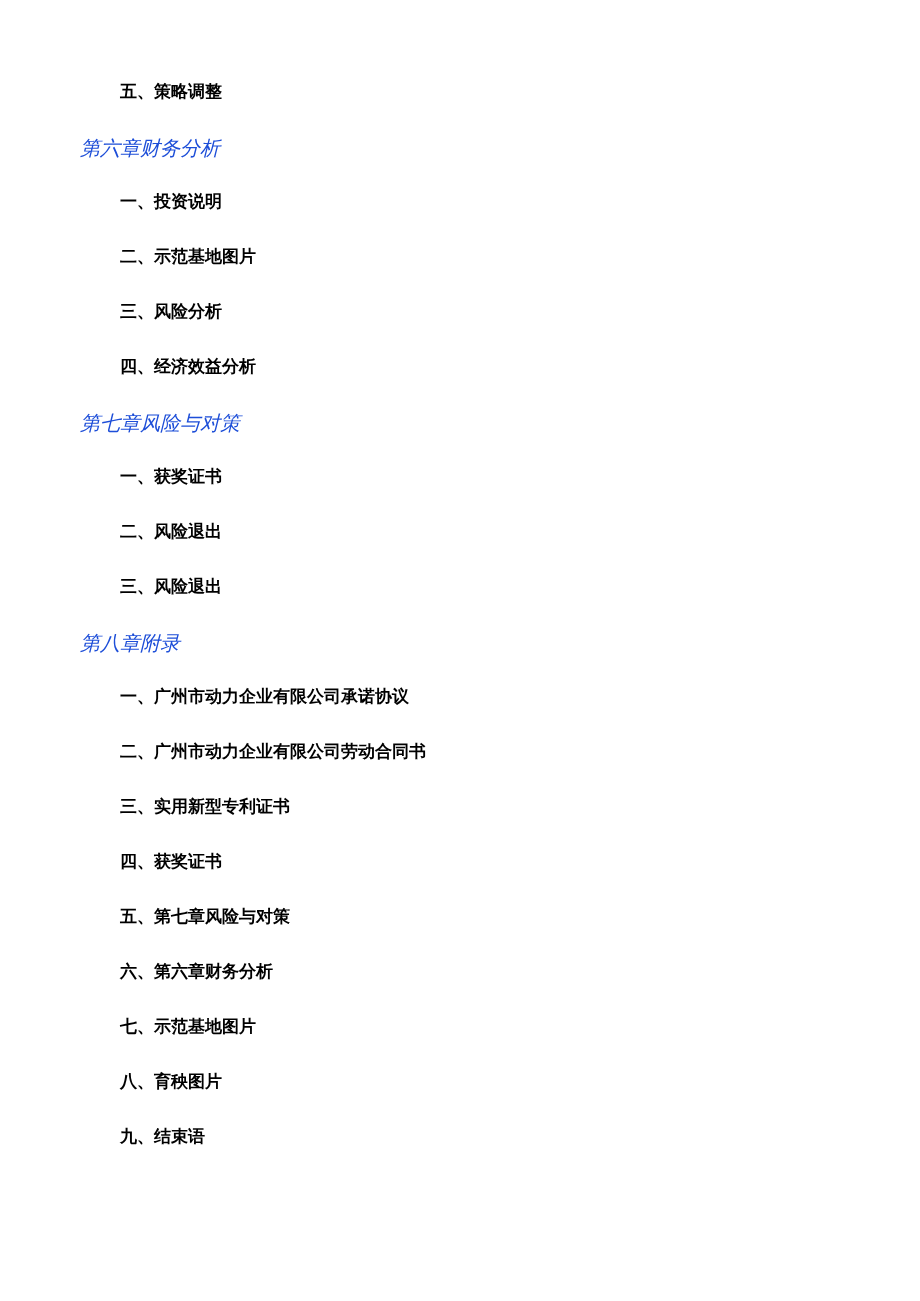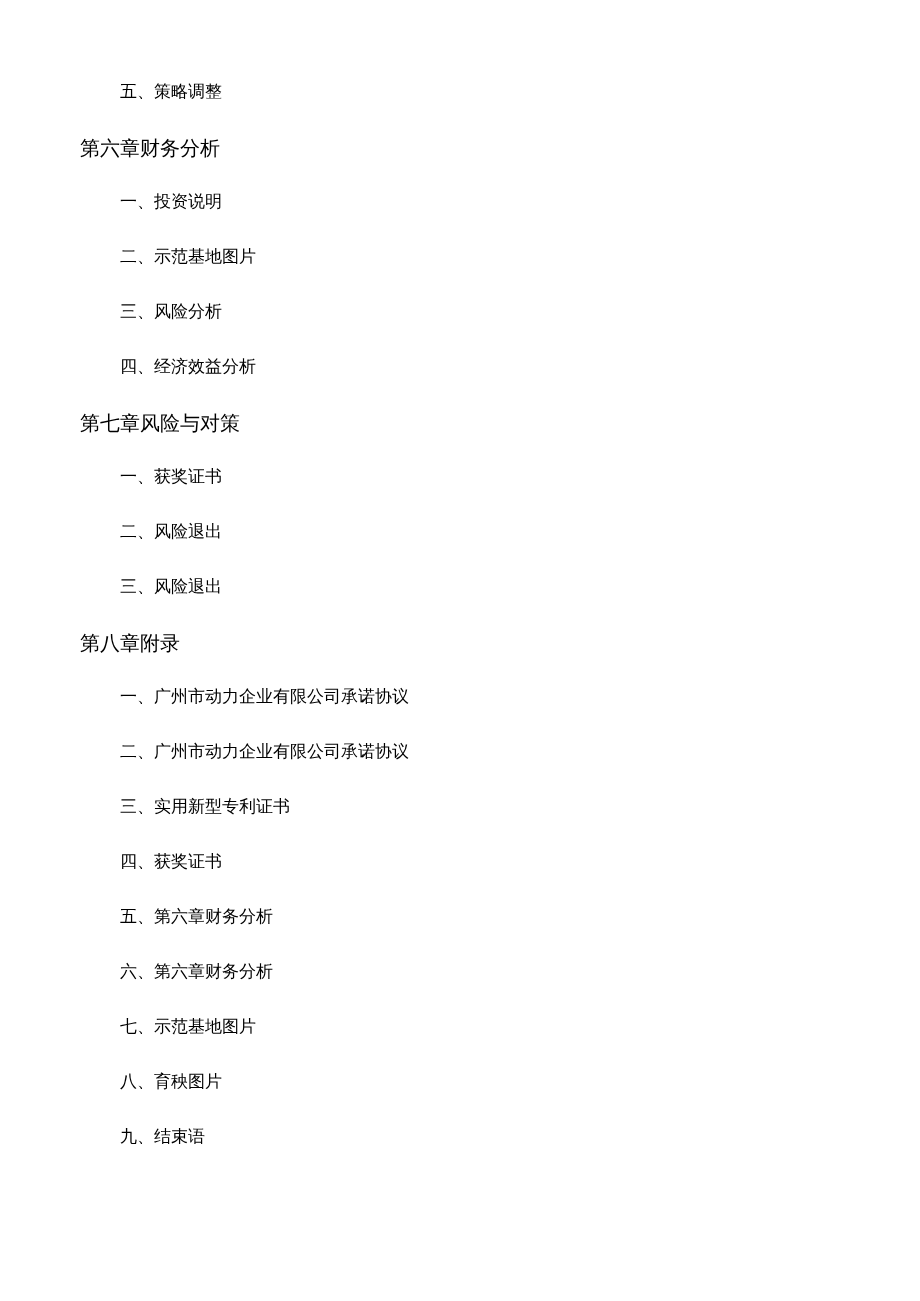--- a/index.html
+++ b/index.html
@@ -13,48 +13,49 @@
       width: 920px;
       height: 1301px;
       padding: 80px 80px 0 80px;
       color: #000000;
     }
     .section-heading {
       font-size: 20px;
       font-weight: normal;
       margin-bottom: 28px;
       margin-top: 8px;
-      color: #000000;
+      color: #1d4ed8;
+      font-style: italic;
     }
     .sub-item {
       font-size: 17px;
       margin-left: 40px;
       margin-bottom: 32px;
       color: #000000;
-      font-weight: normal;
+      font-weight: bold;
     }
   </style>
 </head>
 <body>
 
 <div class="sub-item">五、策略调整</div>
 
 <div class="section-heading">第六章财务分析</div>
 <div class="sub-item">一、投资说明</div>
 <div class="sub-item">二、示范基地图片</div>
 <div class="sub-item">三、风险分析</div>
 <div class="sub-item">四、经济效益分析</div>
 
 <div class="section-heading">第七章风险与对策</div>
 <div class="sub-item">一、获奖证书</div>
 <div class="sub-item">二、风险退出</div>
 <div class="sub-item">三、风险退出</div>
 
 <div class="section-heading">第八章附录</div>
 <div class="sub-item">一、广州市动力企业有限公司承诺协议</div>
-<div class="sub-item">二、广州市动力企业有限公司承诺协议</div>
+<div class="sub-item">二、广州市动力企业有限公司劳动合同书</div>
 <div class="sub-item">三、实用新型专利证书</div>
 <div class="sub-item">四、获奖证书</div>
-<div class="sub-item">五、第六章财务分析</div>
+<div class="sub-item">五、第七章风险与对策</div>
 <div class="sub-item">六、第六章财务分析</div>
 <div class="sub-item">七、示范基地图片</div>
 <div class="sub-item">八、育秧图片</div>
 <div class="sub-item">九、结束语</div>
 
 </body></html>

